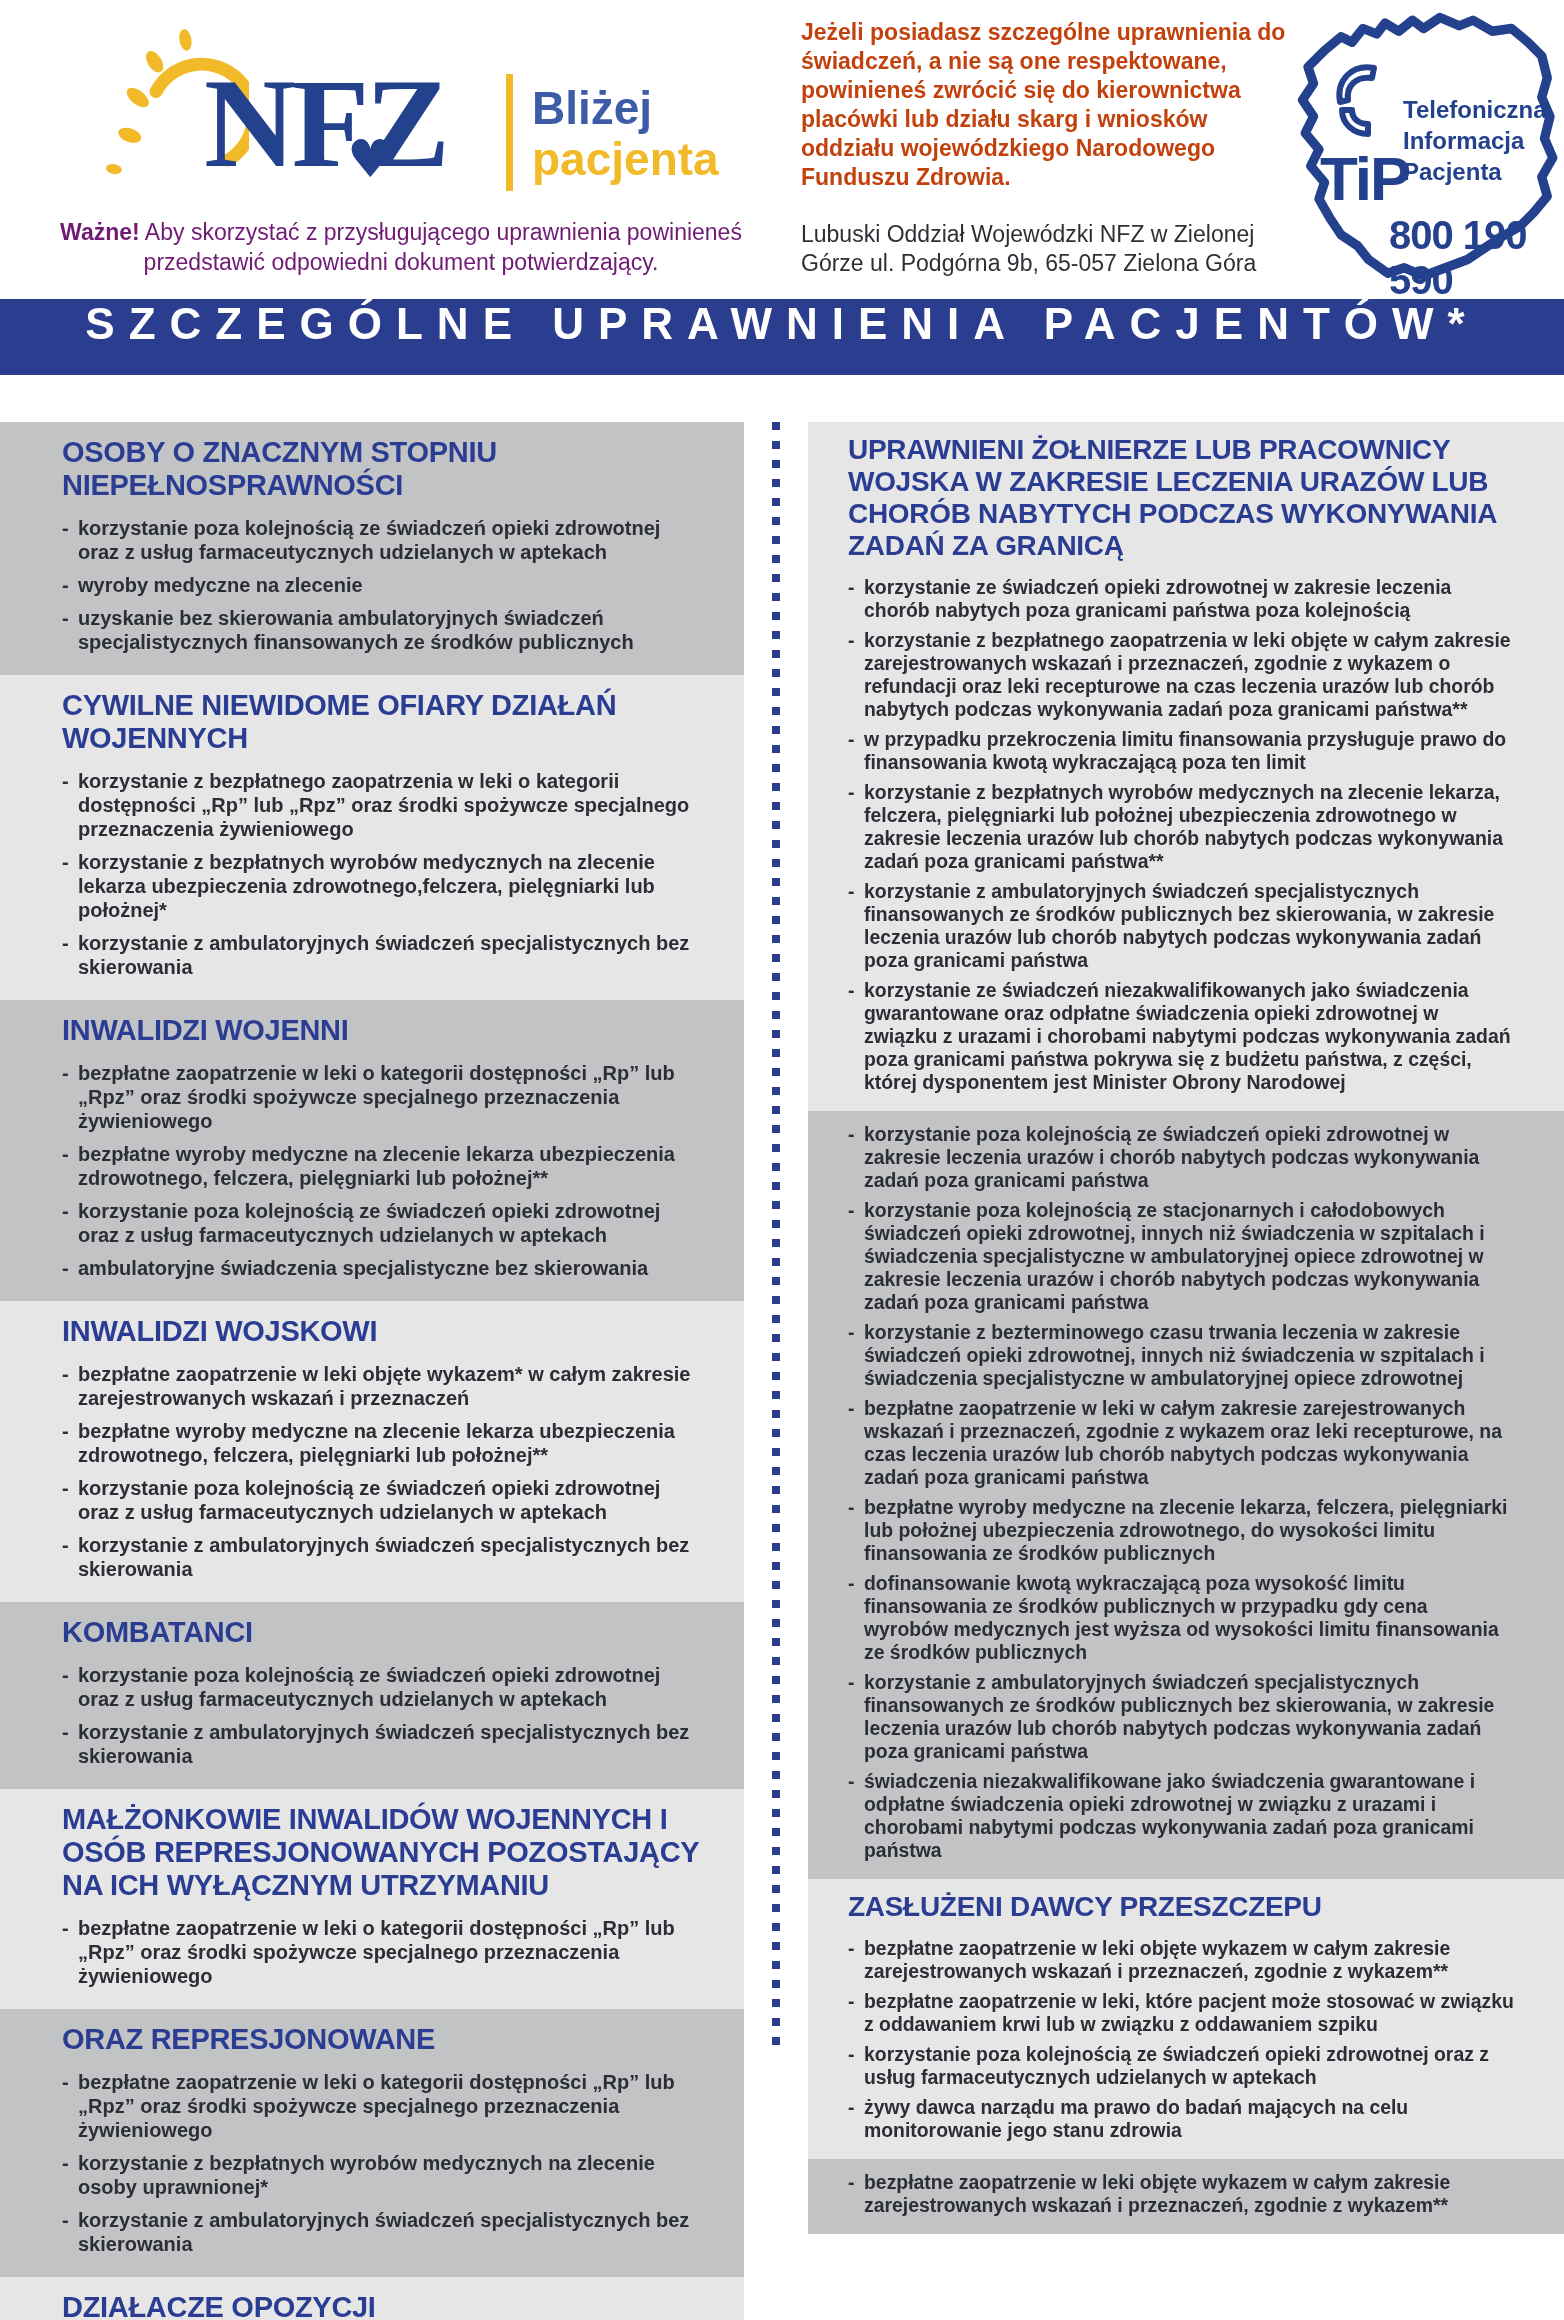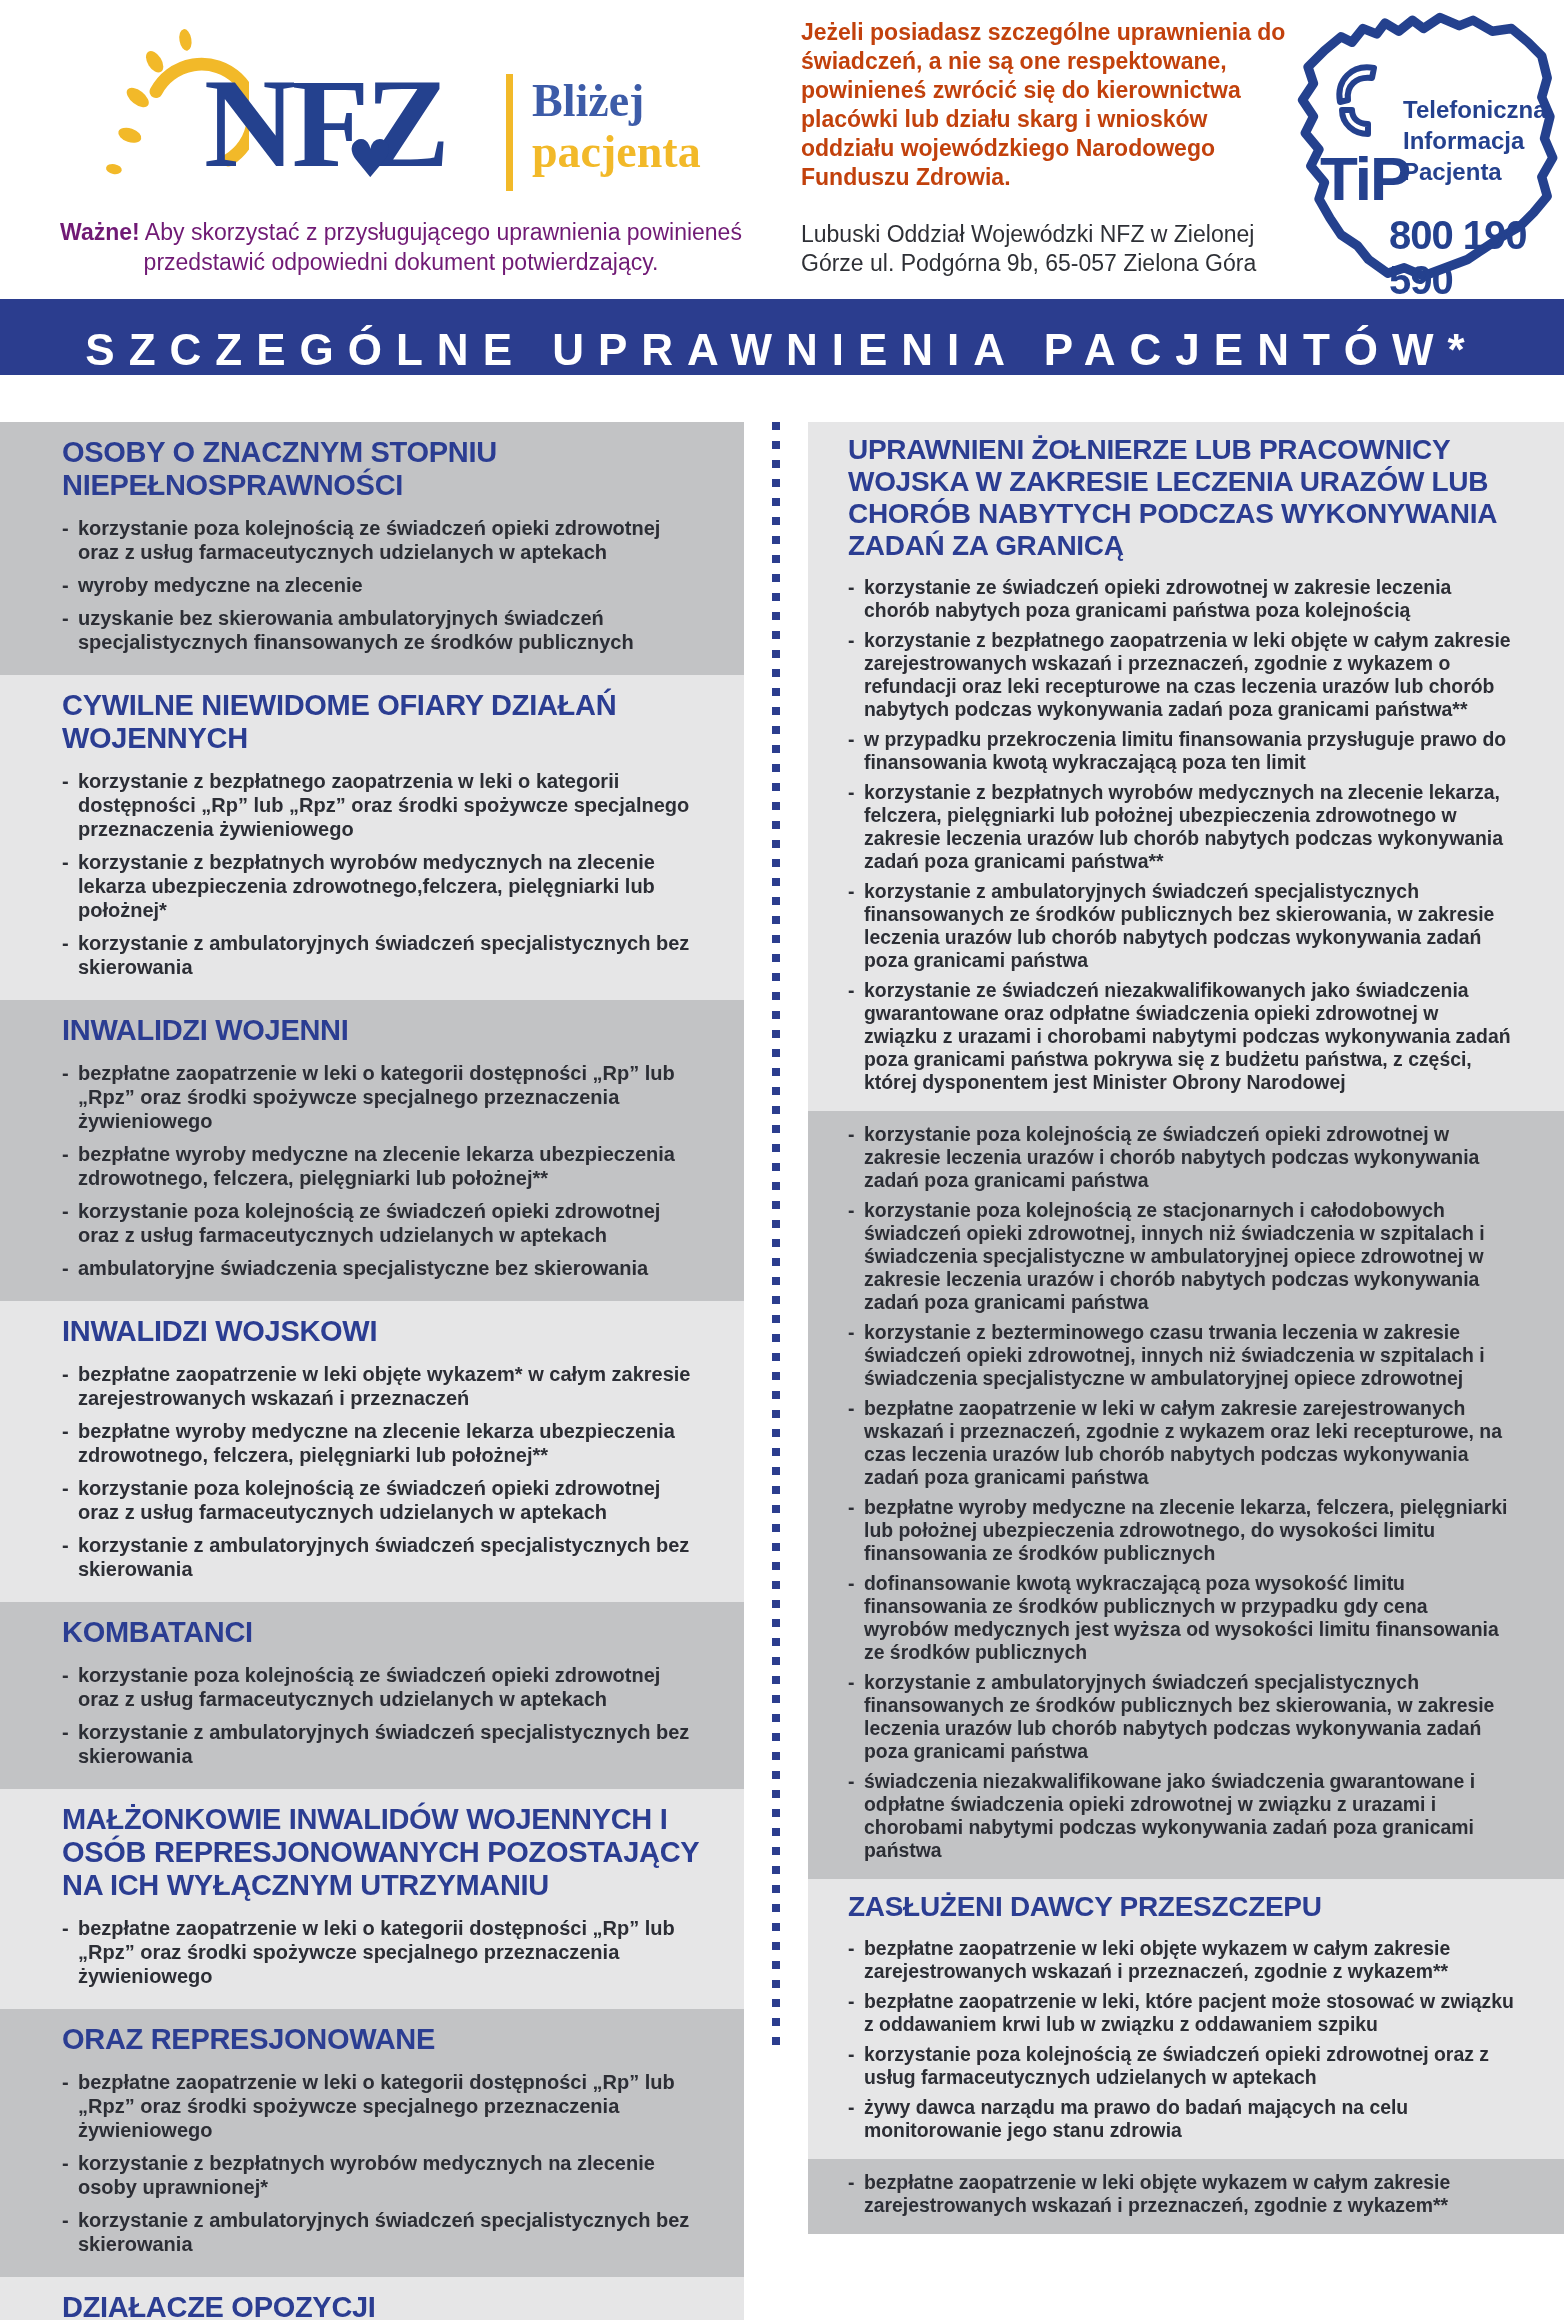--- a/index.html
+++ b/index.html
@@ -15,21 +15,21 @@
   .logo-area { position:absolute; left:90px; top:12px; width:637px; height:209px; }
   .sun { position:absolute; left:10px; top:8px; }
   .nfz-word {
     position:absolute; left:114px; top:48px;
     font-family:"Liberation Serif", serif; font-weight:bold;
     font-size:127px; line-height:1; color:#24418e; letter-spacing:-4px;
   }
   .nfz-heart { position:absolute; left:257px; top:117px; font-size:52px; color:#24418e;
     font-family:"DejaVu Sans", sans-serif; }
   .logo-bar { position:absolute; left:416px; top:62px; width:7px; height:117px; background:#f2b929; }
-  .tagline { position:absolute; left:442px; top:64px; line-height:1.1;font-family:Liberation Serif, serif; }
+  .tagline { position:absolute; left:442px; top:71px; line-height:1.1; }
   .tagline .t1 { font-size:46px; color:#3d5ca8; font-weight:bold; }
   .tagline .t2 { font-size:46px; color:#f2b929; font-weight:bold; }
 
   .wazne {
     position:absolute; left:33px; top:217px; width:736px;
     text-align:center; font-size:23px; line-height:30px; color:#701a75;
   }
   .wazne b { font-weight:bold; }
 
   .complaint-block { position:absolute; left:801px; top:18px; width:502px; }
@@ -40,21 +40,21 @@
   .tip-area { position:absolute; left:1286px; top:6px; width:275px; height:287px; }
   .tip-map { position:absolute; left:0; top:0; }
   .tip-phone-icon { position:absolute; left:36px; top:52px; }
   .tip-abbr { position:absolute; left:34px; top:137px; font-size:62px; font-weight:bold; color:#24418e; letter-spacing:-2px;}
   .tip-lines { position:absolute; left:117px; top:88px; font-size:24px; line-height:31px; font-weight:bold; color:#24418e; }
   .tip-number { position:absolute; left:103px; top:207px; font-size:40px; font-weight:bold; color:#24418e; letter-spacing:-1px; }
 
   
   .banner {
     position:absolute; top:299px; left:0; width:1564px; height:76px;
-    background:#2b3d8e; display:flex; align-items:flex-end; justify-content:center;
+    background:#2b3d8e; display:flex; align-items:flex-start; justify-content:center;
   }
   .banner-title {
     color:#ffffff; font-weight:bold; font-size:44px; letter-spacing:14px; white-space:nowrap;
   }
 
   
   .columns { position:absolute; top:374px; left:0; width:1564px; height:1634px; display:flex;margin-top:48px; }
   .col-left  { width:744px; display:flex; flex-direction:column; }
   .gutter    { width:64px; background:#ffffff; display:flex; justify-content:center; }
   .dotted-divider {

